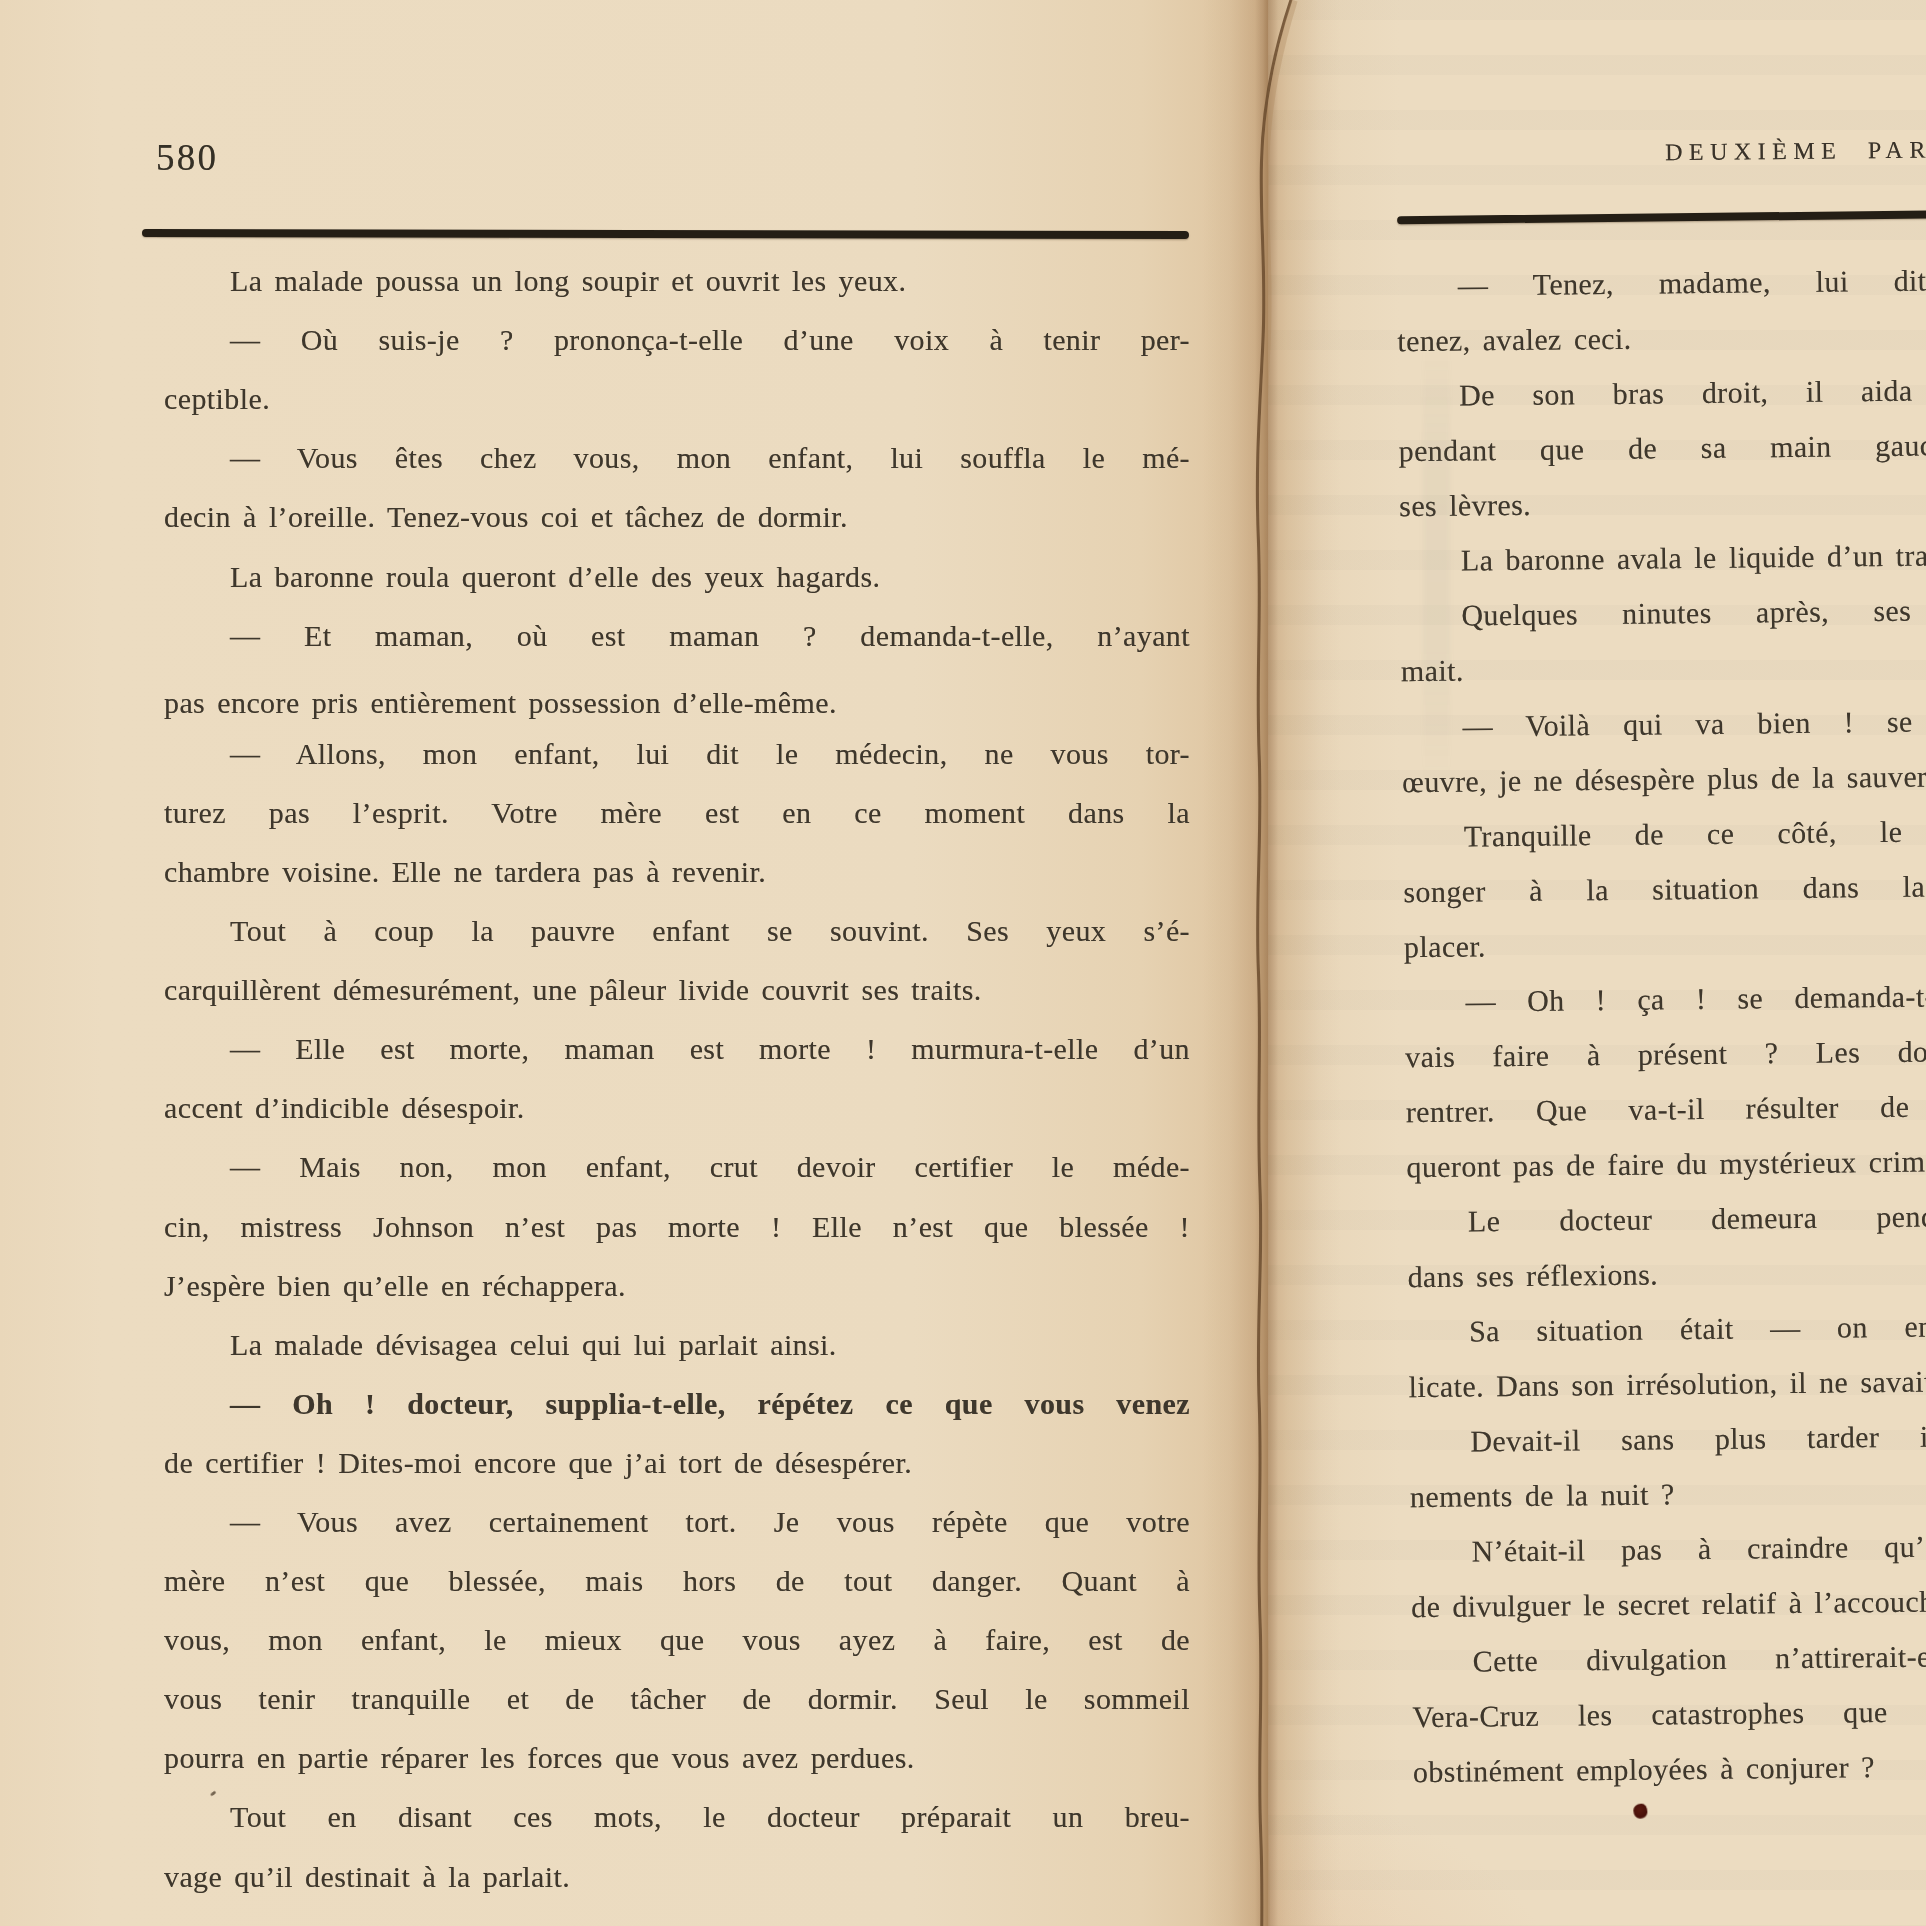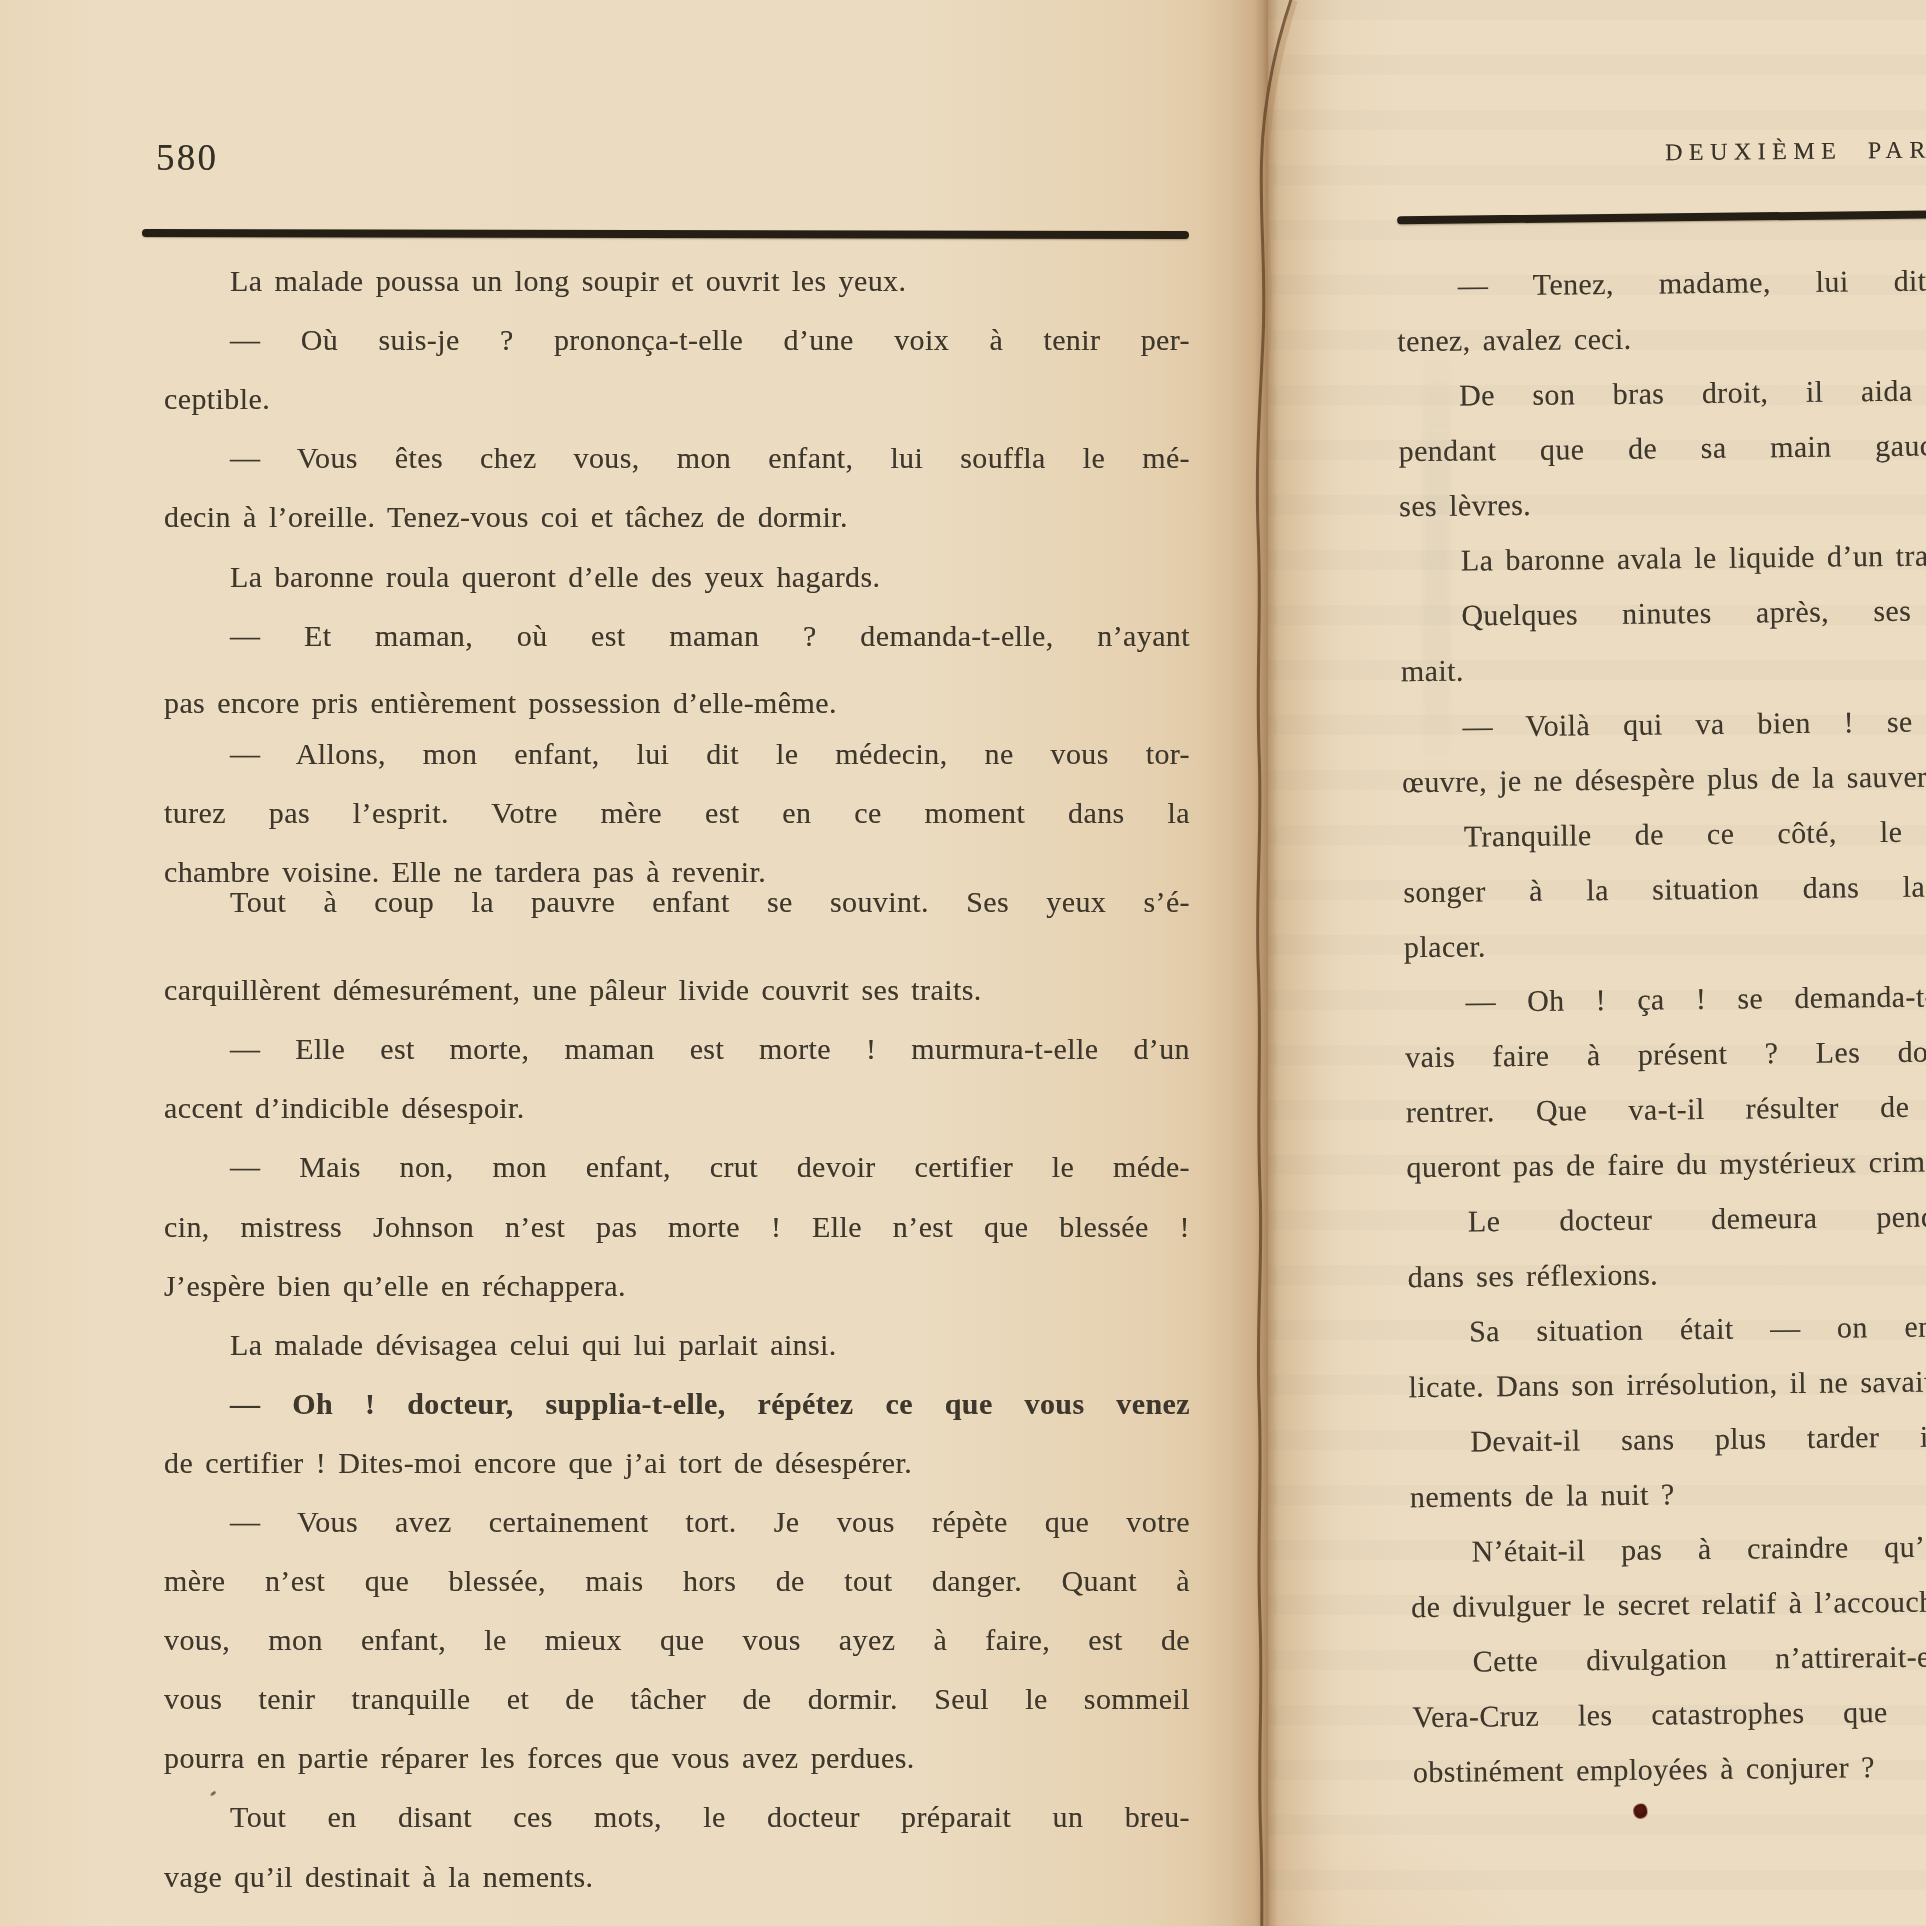--- a/index.html
+++ b/index.html
@@ -101,37 +101,37 @@
       <div class="line l indent" style="top: 324px;">— Où suis-je ? prononça-t-elle d’une  voix  à  tenir  per-</div>
       <div class="line l end" style="top: 383px;">ceptible.</div>
       <div class="line l indent" style="top: 442px;">— Vous êtes chez vous, mon enfant, lui souffla le mé-</div>
       <div class="line l end" style="top: 501px;">decin à l’oreille. Tenez-vous coi et tâchez de dormir.</div>
       <div class="line l indent end" style="top: 561px;">La baronne roula queront d’elle des yeux hagards.</div>
       <div class="line l indent" style="top: 620px;">— Et maman, où est maman ?  demanda-t-elle, n’ayant</div>
       <div class="line l end" style="top: 679px; margin-top: 8px;">pas encore pris entièrement possession d’elle-même.</div>
       <div class="line l indent" style="top: 738px;">— Allons, mon enfant, lui dit le médecin, ne vous tor-</div>
       <div class="line l" style="top: 797px;">turez pas l’esprit. Votre mère est en ce moment dans la</div>
       <div class="line l end" style="top: 856px;">chambre voisine. Elle ne tardera pas à revenir.</div>
-      <div class="line l indent" style="top: 886px;">Tout à coup la pauvre enfant se souvint. Ses yeux s’é-</div>
+      <div class="line l indent" style="top: 915px;">Tout à coup la pauvre enfant se souvint. Ses yeux s’é-</div>
       <div class="line l end" style="top: 974px;">carquillèrent démesurément, une pâleur livide couvrit ses traits.</div>
       <div class="line l indent" style="top: 1033px;">— Elle est morte, maman est morte ! murmura-t-elle d’un</div>
       <div class="line l end" style="top: 1092px;">accent d’indicible désespoir.</div>
       <div class="line l indent" style="top: 1151px;">— Mais non, mon enfant, crut devoir certifier le méde-</div>
       <div class="line l" style="top: 1211px;">cin, mistress Johnson n’est pas morte ! Elle n’est que blessée !</div>
       <div class="line l end" style="top: 1270px;">J’espère bien qu’elle en réchappera.</div>
       <div class="line l indent end" style="top: 1329px;">La malade dévisagea celui qui lui parlait ainsi.</div>
       <div class="line l indent" style="top: 1388px; font-weight: bold;">— Oh ! docteur, supplia-t-elle, répétez ce que vous venez</div>
       <div class="line l end" style="top: 1447px;">de certifier ! Dites-moi encore que j’ai tort de désespérer.</div>
       <div class="line l indent" style="top: 1506px;">— Vous avez certainement tort. Je vous répète que votre</div>
       <div class="line l" style="top: 1565px;">mère n’est que blessée, mais hors de tout danger. Quant à</div>
       <div class="line l" style="top: 1624px;">vous, mon enfant, le mieux que vous ayez à faire, est de</div>
       <div class="line l" style="top: 1683px;">vous tenir tranquille et de tâcher de dormir. Seul le sommeil</div>
       <div class="line l end" style="top: 1742px;">pourra en partie réparer les forces que vous avez perdues.</div>
       <div class="line l indent" style="top: 1801px;">Tout en disant ces mots, le docteur préparait un breu-</div>
-      <div class="line l end" style="top: 1861px;">vage qu’il destinait à la nements.</div>
+      <div class="line l end" style="top: 1861px;">vage qu’il destinait à la parlait.</div>
     </div>
   <div id="small-speck"></div>
 </div>
 
 <div class="page" id="right-page"></div>
 <div id="right-content">
   <div class="running-title" id="right-running-title">DEUXIÈME PARTIE.</div>
 
   <div class="head-rule" id="right-rule"></div>
   <div id="right-text-block">

